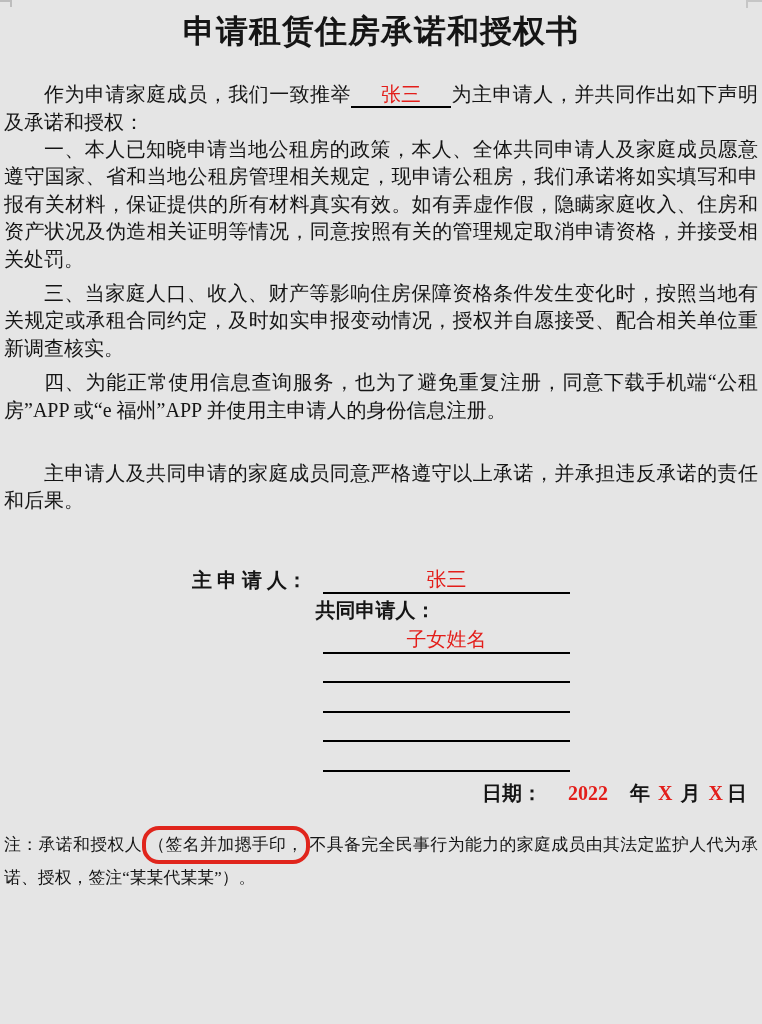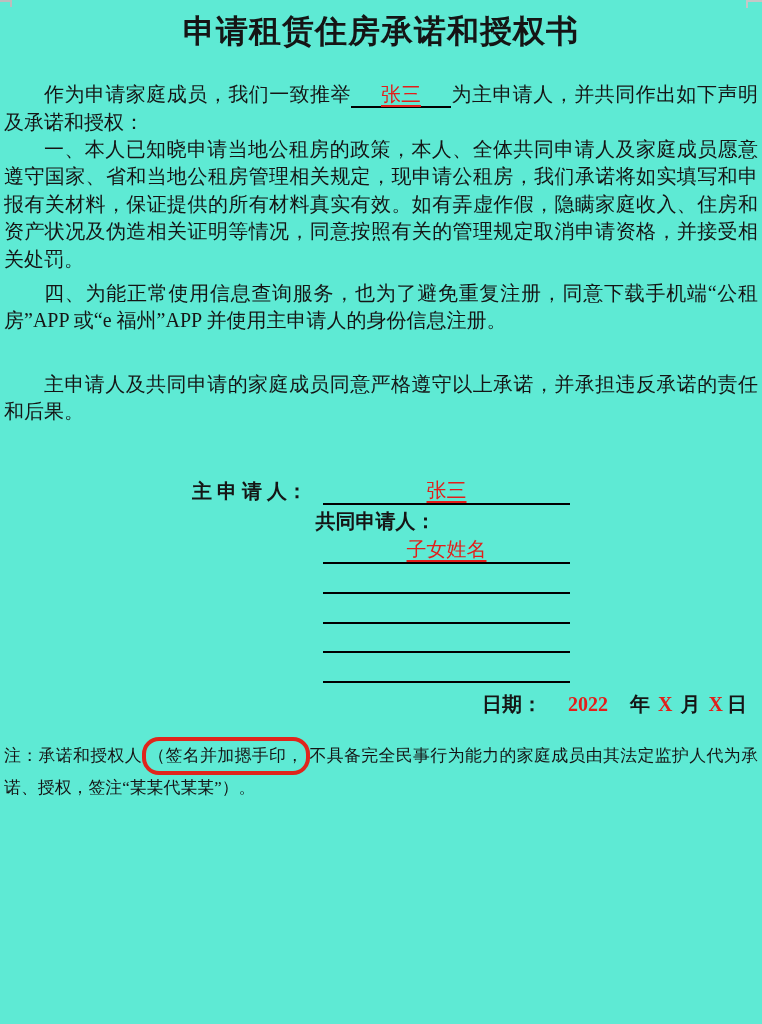--- a/index.html
+++ b/index.html
@@ -1,19 +1,19 @@
 <!DOCTYPE html>
 <html><head>
 <meta charset="utf-8">
 <style>
   html,body { margin:0; padding:0; background:#fff; }
   .page {
     position:relative;
     width:762px; height:1024px;
-    background:#5eead4;
+    background:#e5e5e5;
     color:#151515;
     font-family:"Liberation Serif","DejaVu Serif",serif;
     box-sizing:border-box;
     padding:6px 4px 0 4px;
     overflow:hidden;
   }
   
   .crop { position:absolute; top:0; }
   .crop.tl { left:0;  width:10px; height:5px; border-top:2px solid #bdbdbd; border-right:2px solid #bdbdbd; }
   .crop.tr { left:746px; width:16px; height:6px; border-top:2px solid #c6c6c6; border-left:2px solid #c6c6c6; }
@@ -31,21 +31,20 @@
     font-size:20px;
     line-height:27.4px;
     text-align:justify;
     text-indent:2em;
   }
   p.item-para { margin-bottom:7px; }
   p.closing-para { margin-top:36px;font-family:Liberation Serif, serif; }
 
   .red { color:#e31e1a; }
   .red-underline {
-    text-decoration:underline;
     text-decoration-color:#e31e1a;
     text-decoration-thickness:2px;
     text-underline-offset:4px;
   }
   .inline-blank {
     display:inline-block;
     width:100px;
     border-bottom:2px solid #000;
     text-align:center;
     text-indent:0;
@@ -103,20 +102,21 @@
 <div class="page">
 
   <div class="crop tl"></div>
   <div class="crop tr"></div>
 
   <h1 class="doc-title">申请租赁住房承诺和授权书</h1>
 
   <p class="body-para intro-para"><span>作为申请家庭成员，我们一致推举</span><span class="inline-blank"><span class="red red-underline">张三</span></span><span>为主申请人，并共同作出如下声明及承诺和授权：</span></p>
 
   <p class="body-para item-para">一、本人已知晓申请当地公租房的政策，本人、全体共同申请人及家庭成员愿意遵守国家、省和当地公租房管理相关规定，现申请公租房，我们承诺将如实填写和申报有关材料，保证提供的所有材料真实有效。如有弄虚作假，隐瞒家庭收入、住房和资产状况及伪造相关证明等情况，同意按照有关的管理规定取消申请资格，并接受相关处罚。</p>
+  <p class="body-para item-para">三、当家庭人口、收入、财产等影响住房保障资格条件发生变化时，按照当地有关规定或承租合同约定，及时如实申报变动情况，授权并自愿接受、配合相关单位重新调查核实。</p>
   <p class="body-para item-para">四、为能正常使用信息查询服务，也为了避免重复注册，同意下载手机端“公租房”APP 或“e 福州”APP 并使用主申请人的身份信息注册。</p>
 
   <p class="body-para closing-para">主申请人及共同申请的家庭成员同意严格遵守以上承诺，并承担违反承诺的责任和后果。</p>
 
   <div class="sig-block">
     <div class="sig-row">
       <span class="sig-label">主 申 请 人：</span>
       <span class="sig-line">
           <span class="sig-name red red-underline">张三</span>
         </span>

